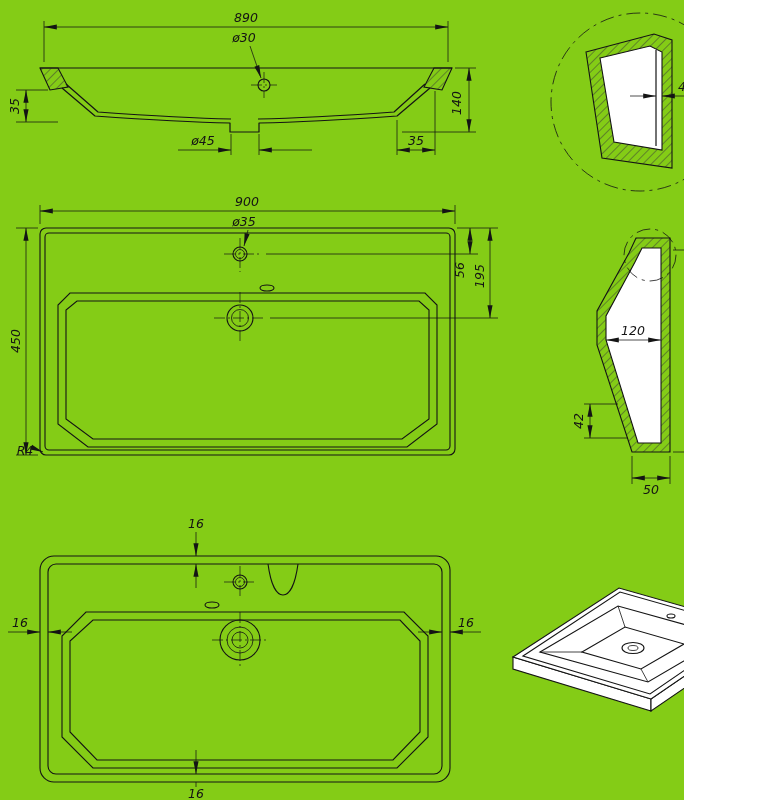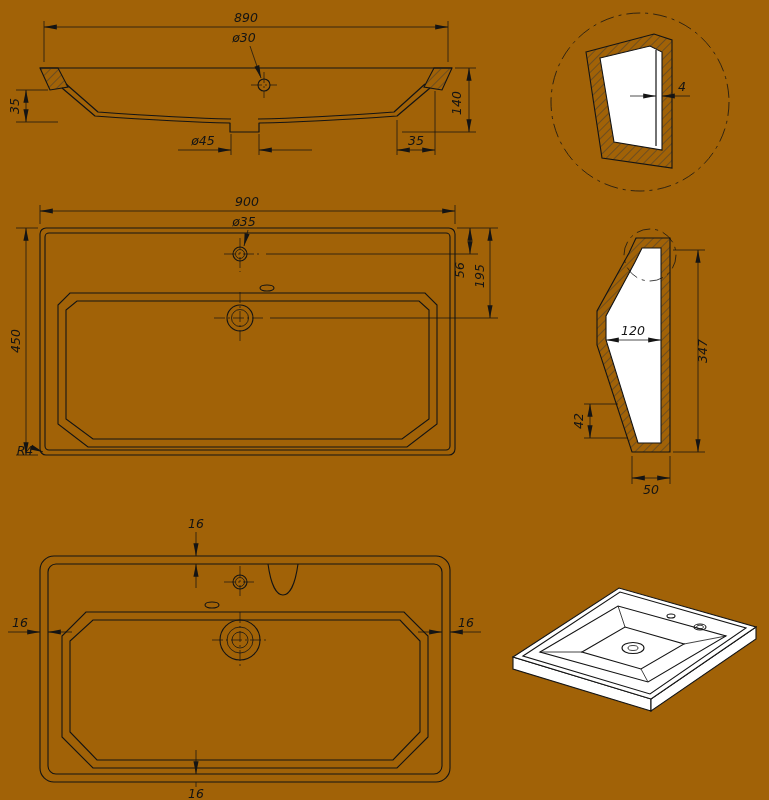--- a/index.html
+++ b/index.html
@@ -1,16 +1,16 @@
 <!DOCTYPE html>
 <html><head>
 <meta charset="utf-8">
 <style>
   html,body{margin:0;padding:0;background:#fff;}
-  .canvas{width:769px;height:800px;background:#a16207;position:relative;overflow:hidden;}
+  .canvas{width:684px;height:800px;background:#84cc16;position:relative;overflow:hidden;}
   svg{display:block;}
   .ln{stroke:#141414;stroke-width:1.2;fill:none;stroke-linejoin:round;}
   .thin{stroke:#141414;stroke-width:0.8;fill:none;}
   .dim{stroke:#141414;stroke-width:0.75;fill:none;}
   .cl{stroke:#141414;stroke-width:0.7;fill:none;stroke-dasharray:11 3 2 3;}
   .dash{stroke-dasharray:14 5 3 5;}
   .hatchfill{fill:url(#hatch);stroke:#141414;stroke-width:1.1;}
   .white{fill:#fff;stroke:#141414;stroke-width:1.1;}
   .nofill{fill:none;stroke:#141414;stroke-width:1.1;}
   .t{font-family:"DejaVu Sans",sans-serif;font-style:italic;font-size:12.5px;fill:#141414;}

